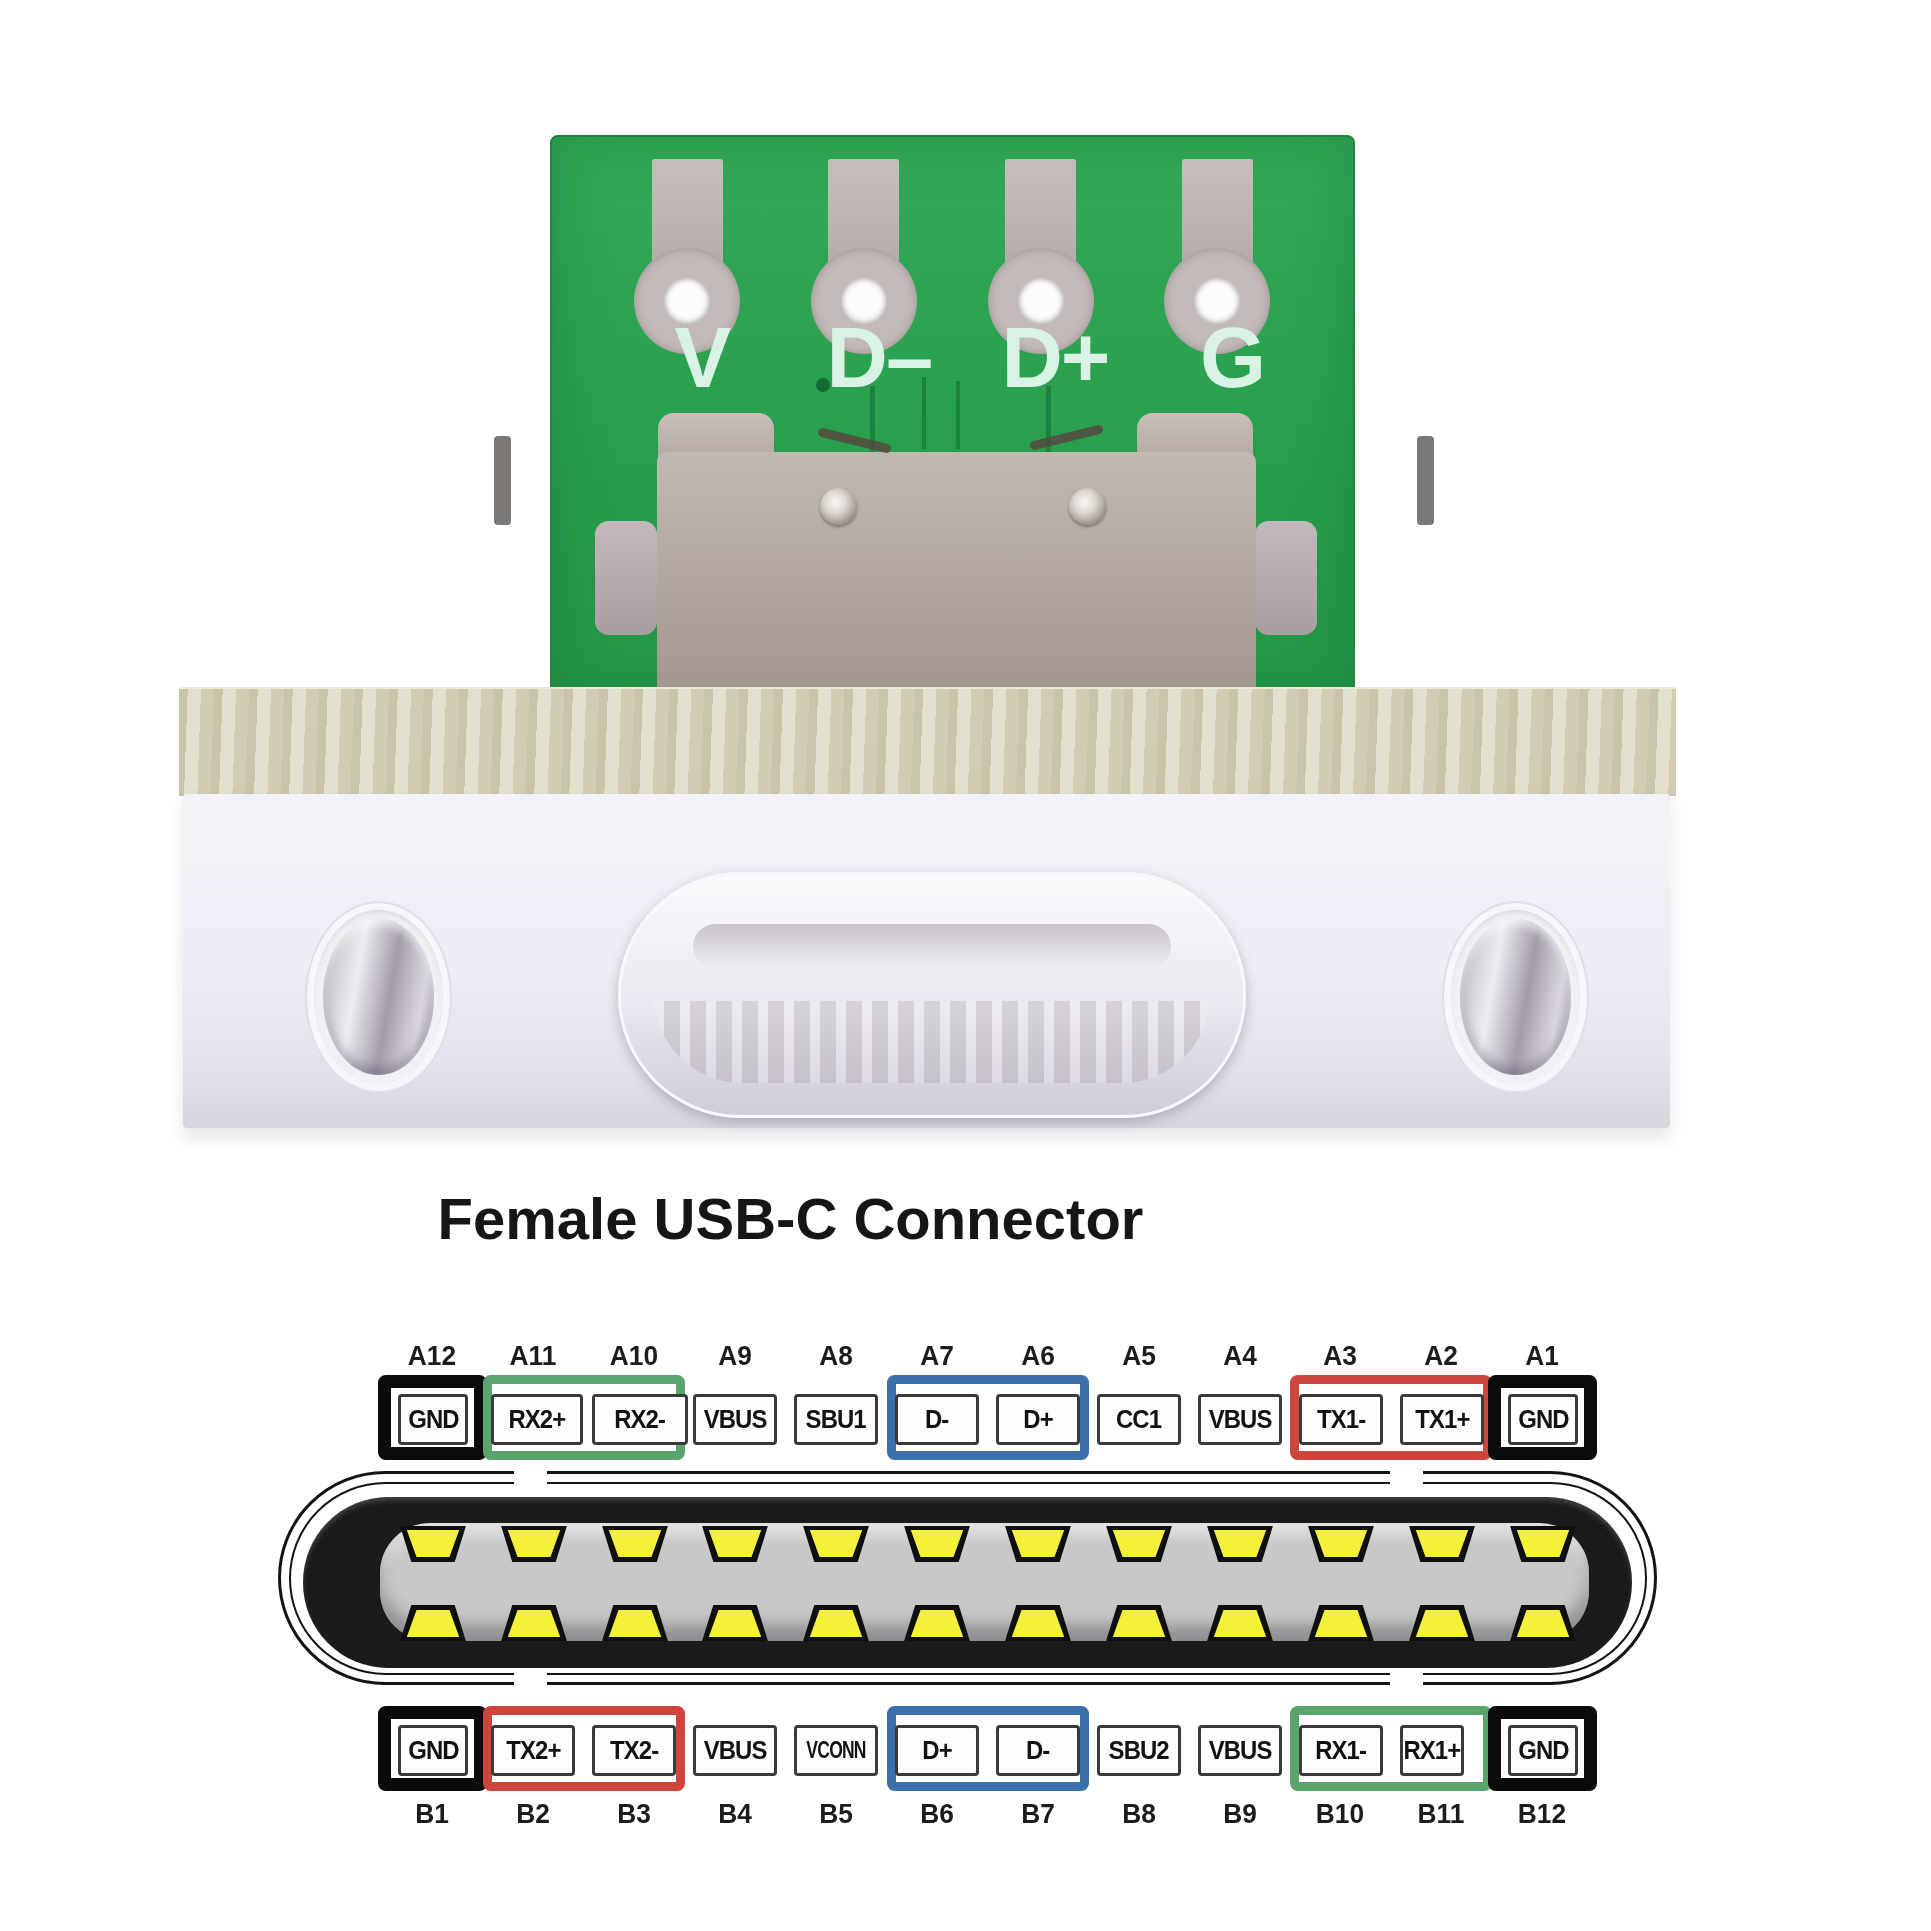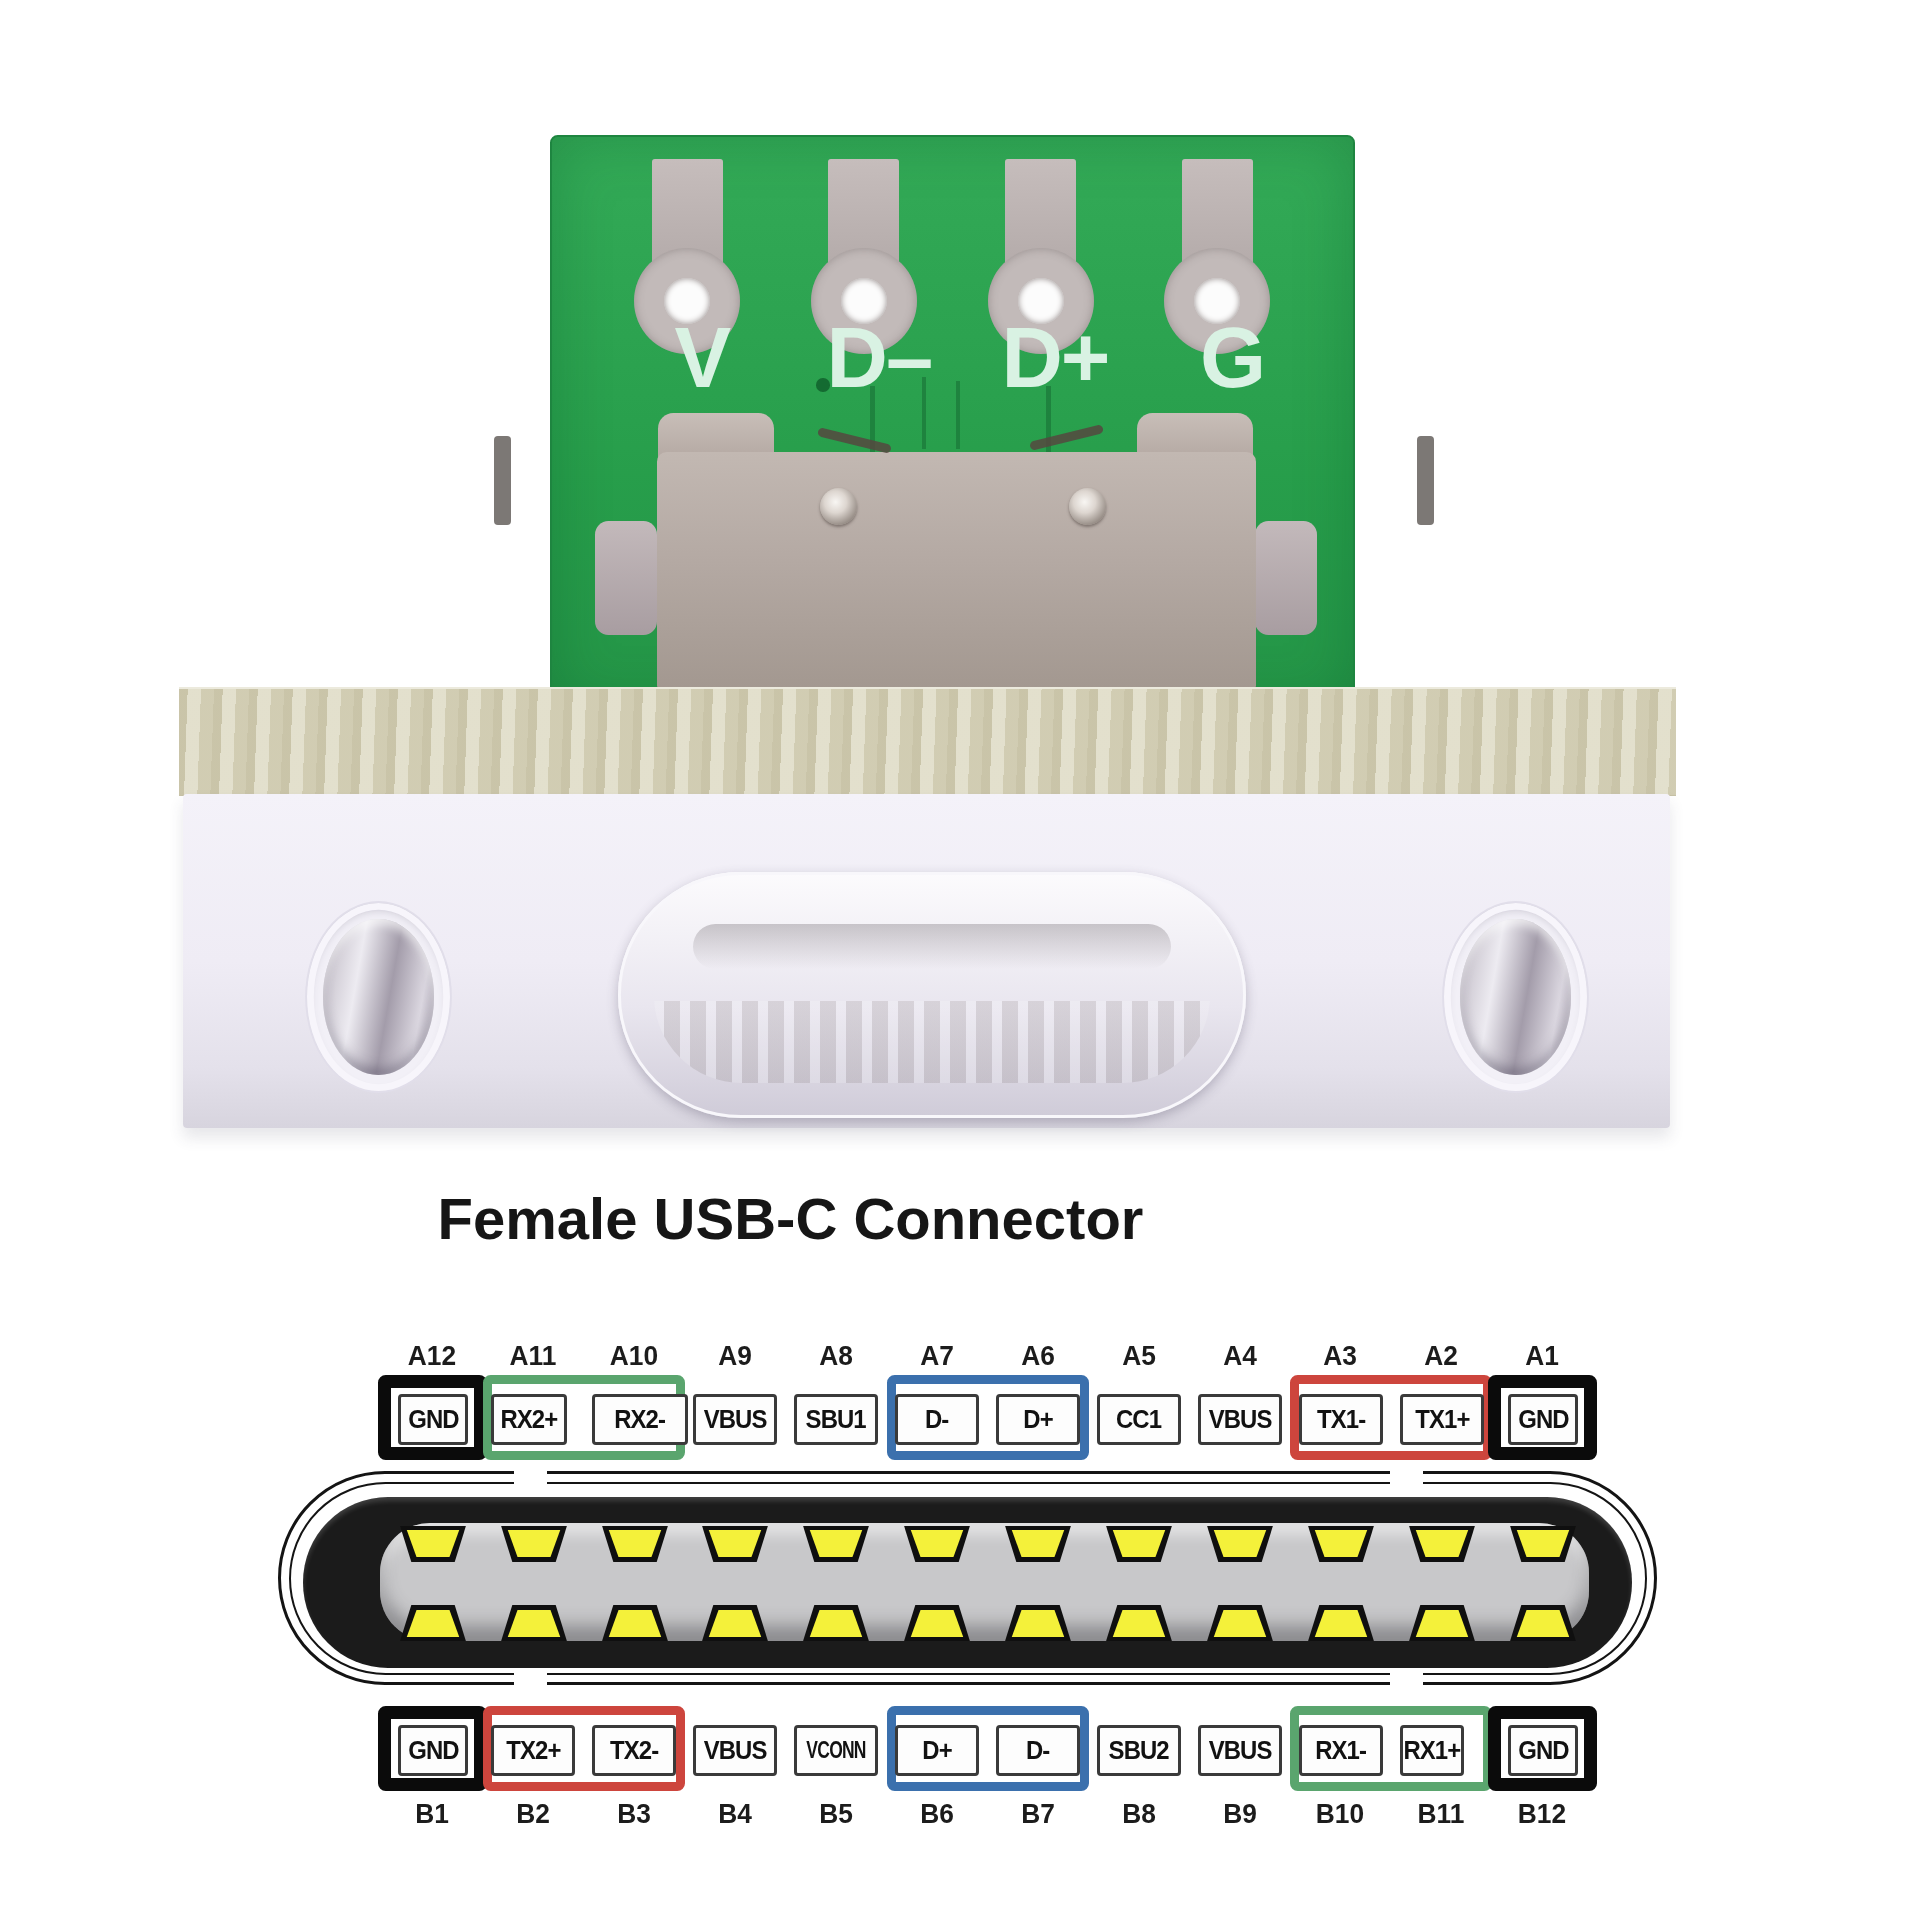--- a/index.html
+++ b/index.html
@@ -183,21 +183,21 @@
       <div class="idx" style="left: 1088px; top: 1798px;">B8</div>
       <div class="idx" style="left: 1189px; top: 1798px;">B9</div>
       <div class="idx" style="left: 1289px; top: 1798px;">B10</div>
       <div class="idx" style="left: 1390px; top: 1798px;">B11</div>
       <div class="idx" style="left: 1491px; top: 1798px;">B12</div>
       <div class="bracket" style="left: 378px; top: 1375px; width: 109px; border-width: 13.5px; border-color: rgb(11, 11, 11);"></div>
       <div class="pbox" style="left: 398px; top: 1394px; width: 70px;">
         <span>GND</span>
       </div>
       <div class="bracket" style="left: 483px; top: 1375px; width: 202px; border-width: 9.7px; border-color: rgb(90, 165, 110);"></div>
-      <div class="pbox" style="left: 491px; top: 1394px; width: 76px;">
+      <div class="pbox" style="left: 491px; top: 1394px; width: 92px;">
         <span>RX2+</span>
       </div>
       <div class="pbox" style="left: 592px; top: 1394px; width: 96px;">
         <span>RX2-</span>
       </div>
       <div class="pbox" style="left: 693px; top: 1394px; width: 84px;">
         <span>VBUS</span>
       </div>
       <div class="pbox" style="left: 794px; top: 1394px; width: 84px;">
         <span>SBU1</span>

